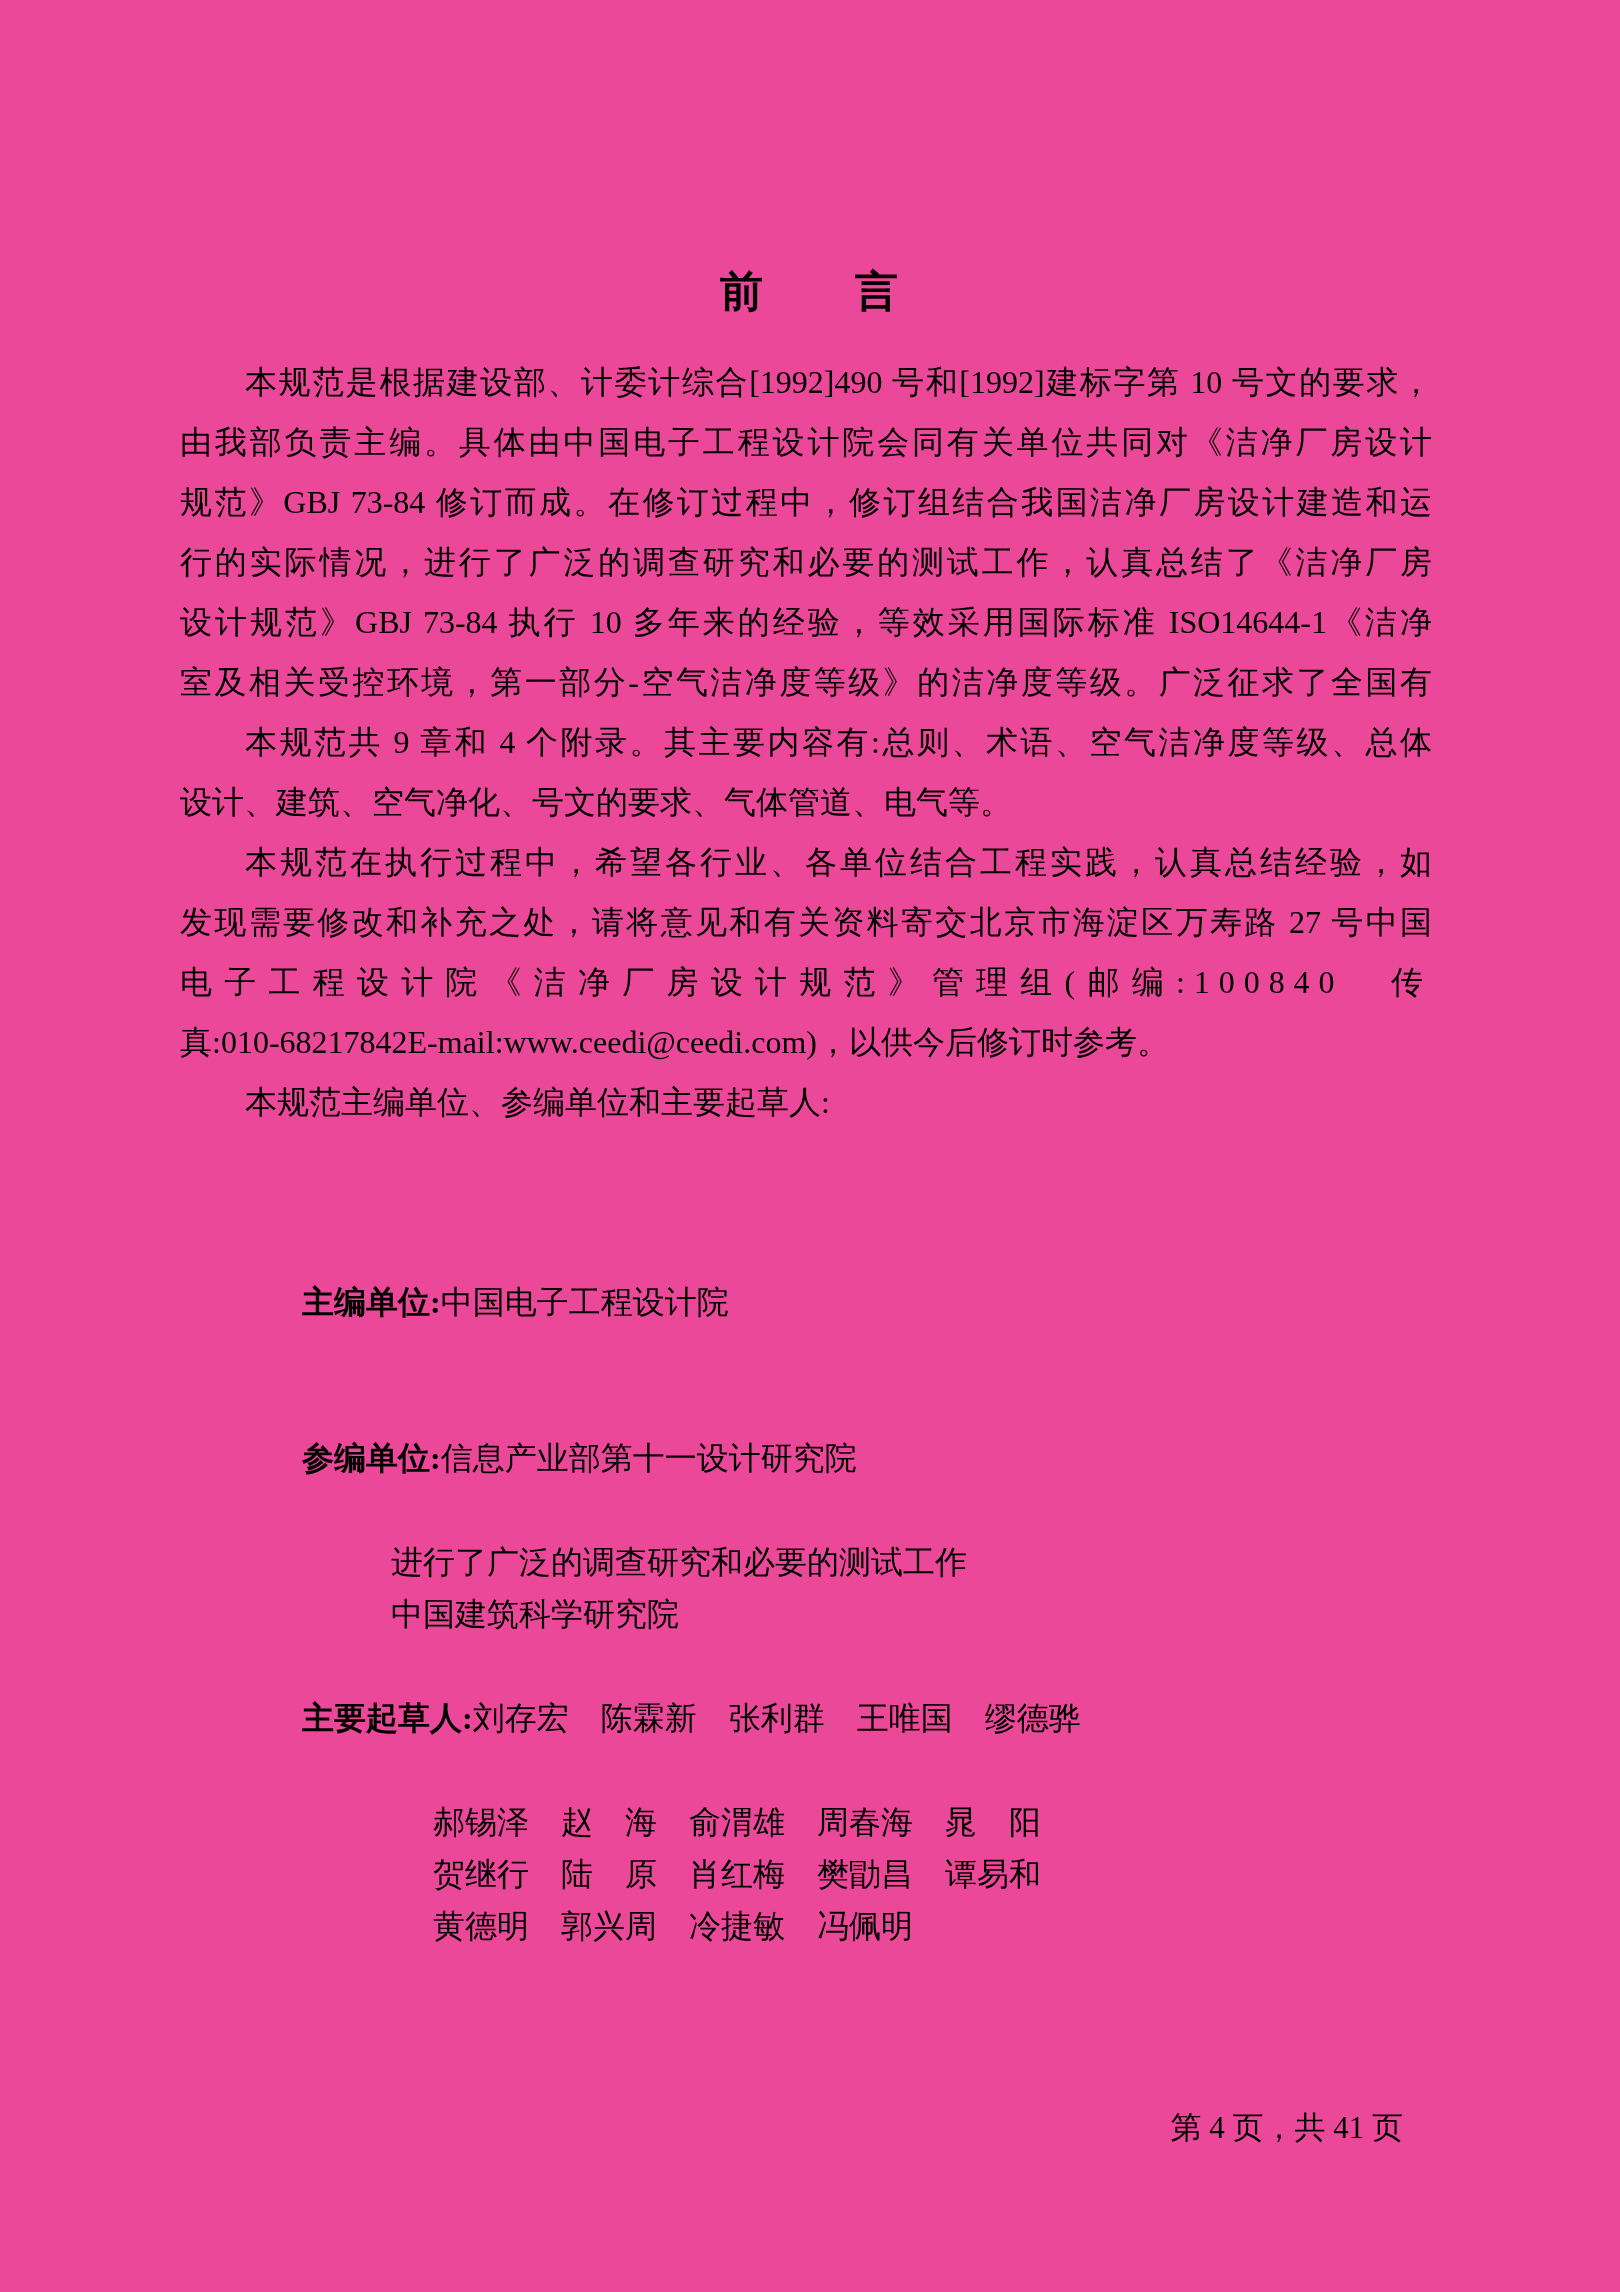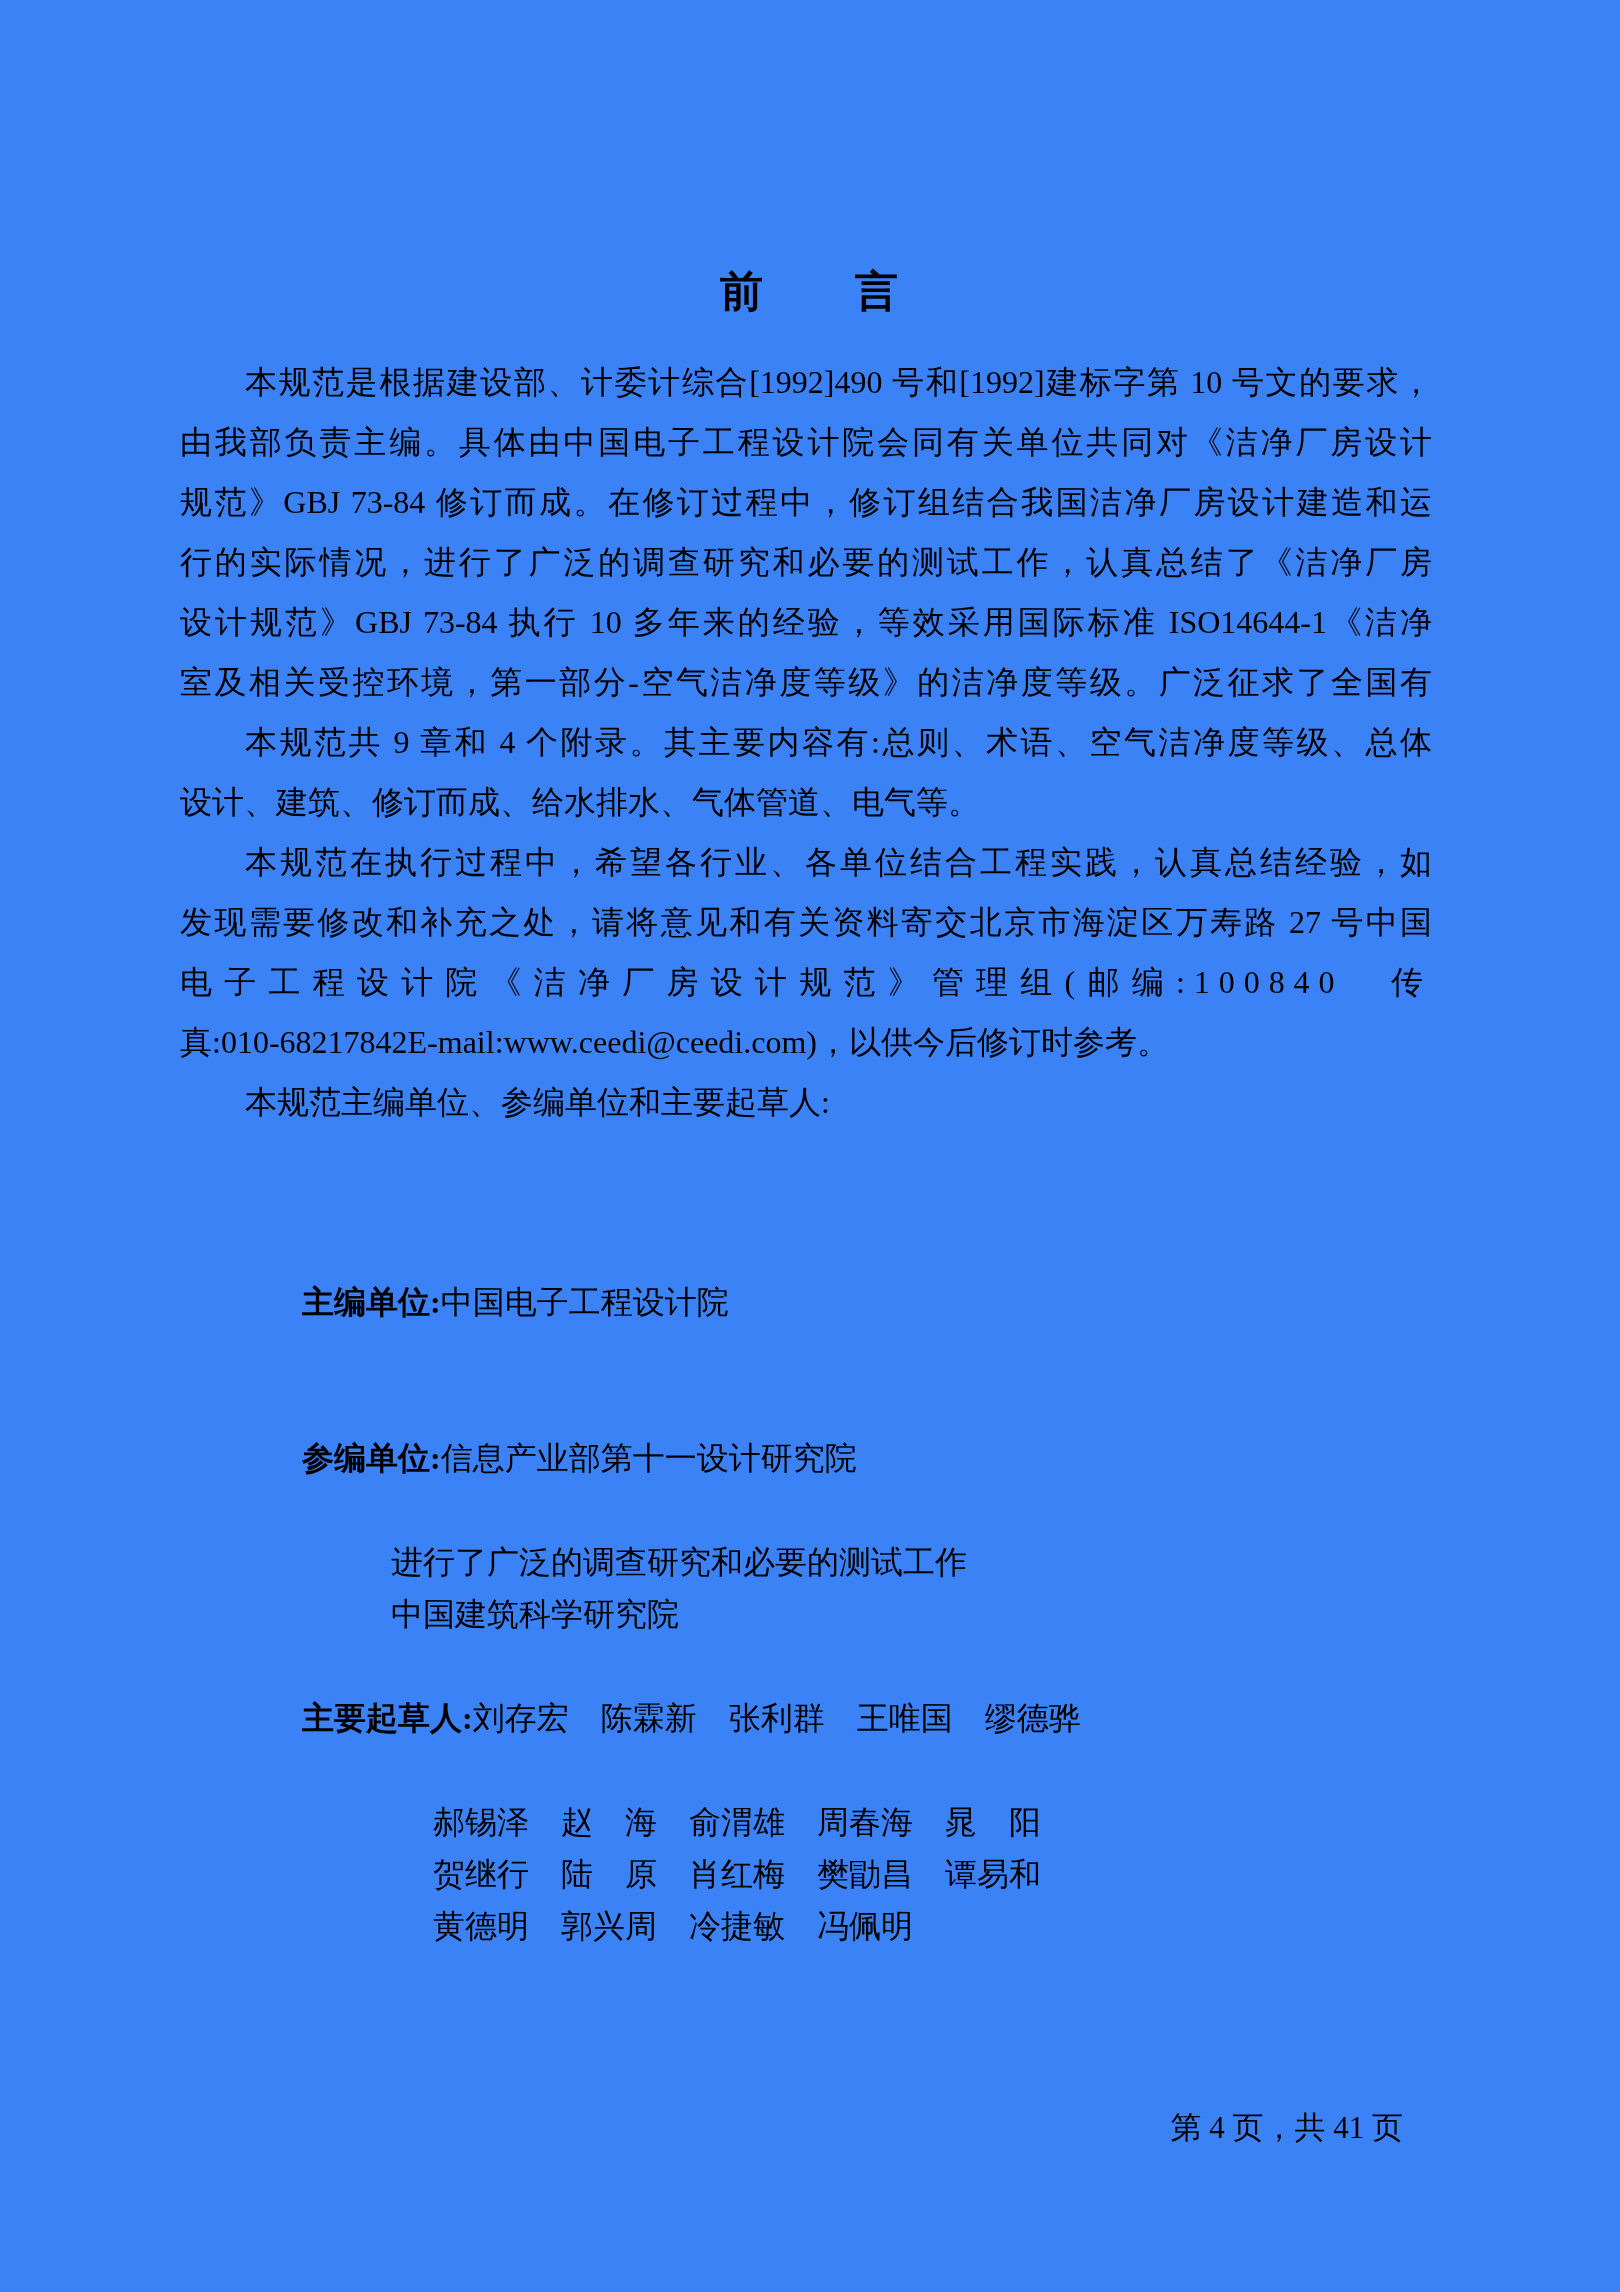--- a/index.html
+++ b/index.html
@@ -1,20 +1,20 @@
 <!DOCTYPE html>
 <html><head>
 <meta charset="utf-8">
 <style>
   html,body{margin:0;padding:0;background:#888;}
   .page{
     position:relative;
     width:1620px;height:2293px;
     margin:0 auto;
-    background:#3b82f6;
+    background:#ec4899;
     color:#000000;
     font-family:"Liberation Serif","DejaVu Serif",serif;
     overflow:hidden;
   }
   .title{
     position:absolute;
     top:263px;left:0;width:100%;
     margin:0;
     text-align:center;
     font-size:43px;
@@ -56,21 +56,21 @@
   <h1 class="title">前　　言</h1>
 
   <div class="doc-body">
     <div class="line indent justify">本规范是根据建设部、计委计综合[1992]490 号和[1992]建标字第 10 号文的要求，</div>
     <div class="line justify">由我部负责主编。具体由中国电子工程设计院会同有关单位共同对《洁净厂房设计</div>
     <div class="line justify">规范》GBJ 73-84 修订而成。在修订过程中，修订组结合我国洁净厂房设计建造和运</div>
     <div class="line justify">行的实际情况，进行了广泛的调查研究和必要的测试工作，认真总结了《洁净厂房</div>
     <div class="line justify">设计规范》GBJ 73-84 执行 10 多年来的经验，等效采用国际标准 ISO14644-1《洁净</div>
     <div class="line justify">室及相关受控环境，第一部分-空气洁净度等级》的洁净度等级。广泛征求了全国有</div>
     <div class="line indent justify">本规范共 9 章和 4 个附录。其主要内容有:总则、术语、空气洁净度等级、总体</div>
-    <div class="line">设计、建筑、修订而成、给水排水、气体管道、电气等。</div>
+    <div class="line">设计、建筑、空气净化、号文的要求、气体管道、电气等。</div>
     <div class="line indent justify">本规范在执行过程中，希望各行业、各单位结合工程实践，认真总结经验，如</div>
     <div class="line justify">发现需要修改和补充之处，请将意见和有关资料寄交北京市海淀区万寿路 27 号中国</div>
     <div class="line justify stretch">电子工程设计院《洁净厂房设计规范》管理组(邮编:100840　传</div>
     <div class="line">真:010-68217842E-mail:www.ceedi@ceedi.com)，以供今后修订时参考。</div>
     <div class="line indent">本规范主编单位、参编单位和主要起草人:</div>
   </div>
 
   <div class="credits">
     <div class="line label-line">
       <span class="label">主编单位:</span><span>中国电子工程设计院</span>

